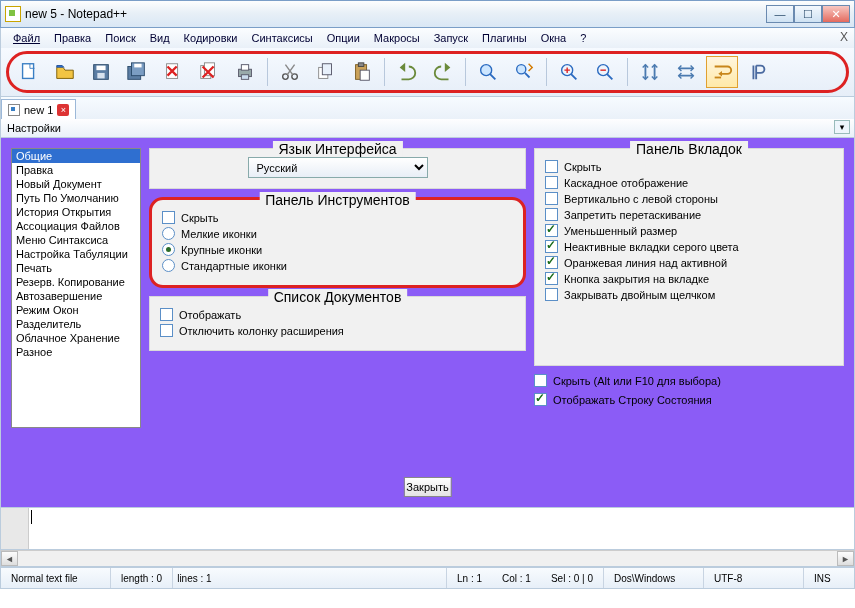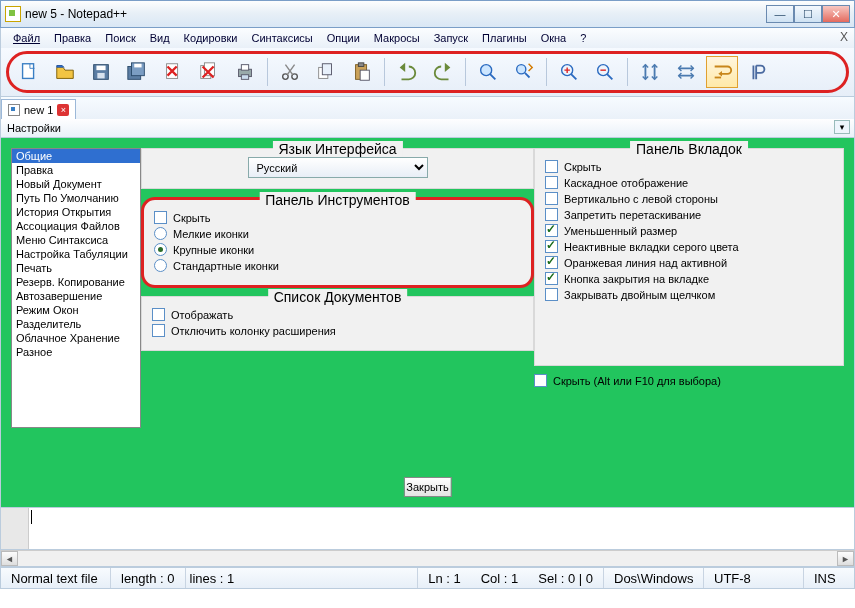--- a/index.html
+++ b/index.html
@@ -27,21 +27,21 @@
 
 .tabbar { height:22px; background:linear-gradient(#f7fbff,#eaf1f9); border-left:1px solid #bcd; border-right:1px solid #bcd; display:flex; align-items:end; gap:2px; }
 .filetab { height:20px; background:#fff; border:1px solid #9cb8d8; border-bottom:none; padding:2px 6px; display:flex; align-items:center; gap:4px; font-size:11px; }
 .filetab .ficon{width:12px;height:12px;display:inline-block;background:#fff;border:1px solid #888;position:relative}
 .filetab .ficon::after{content:"";position:absolute;left:2px;top:2px;width:4px;height:4px;background:#3a7fc4}
 .filetab .closex { width:12px; height:12px; background:#d33; color:#fff; font-size:9px; display:flex; align-items:center; justify-content:center; border-radius:2px;}
 
 .dialog-titlebar { height:19px; background:linear-gradient(#fefeff,#e9f1f9); border:1px solid #bcd; border-top:none; display:flex; align-items:center; padding:0 6px; position:relative; }
 .dialog-titlebar .dmin { position:absolute; right:4px; top:1px; width:16px; height:14px; border:1px solid #9bb; background:#eef5fc; font-size:9px; display:flex;align-items:center;justify-content:center;}
 
-.dialog-body { border:1px solid #bcd; border-top:none; background:#22c55e; height:370px; padding:10px; position:relative; display:flex; }
+.dialog-body { border:1px solid #bcd; border-top:none; background:#8b5cf6; height:370px; padding:10px; position:relative; display:flex; gap:8px; }
 
 .listbox { width:130px; height:280px; background:#fff; border:1px solid #888; overflow:hidden; }
 .listbox .litem { padding:1px 4px; white-space:nowrap; color:#000; }
 .listbox .litem.sel { background:#2f6fd0; color:#fff; }
 
 .centercol { flex:1; position:relative; }
 .group { border:1px solid #d9d9d9; background:#f1f1f1; padding:8px 10px 10px; margin-bottom:8px; position:relative; }
 .group-title { position:absolute; top:-8px; left:50%; transform:translateX(-50%); background:#f1f1f1; padding:0 6px; font-size:14px; }
 .group.hl { border:3px solid #d22; border-radius:14px; }
 
@@ -58,21 +58,21 @@
 
 .closebtn { position:absolute; bottom:10px; left:50%; transform:translateX(-50%); padding:3px 2px; border:1px solid #888; background:linear-gradient(#fefefe,#e4e4e4); font-size:11px; }
 
 .editor-area { height:42px; border:1px solid #bcd; border-top:none; background:#fff; position:relative; }
 .editor-area .gutter{position:absolute;left:0;top:0;width:28px;height:100%;background:#e8e8e8;border-right:1px solid #ccc}
 .editor-area .caret{position:absolute;left:30px;top:2px;width:1px;height:14px;background:#000}
 .scrollbar-h { height:17px; border:1px solid #bcd; border-top:1px solid #ccc; background:#f0f0f0; position:relative;}
 .scrollbar-h .arrow{position:absolute;top:0;width:17px;height:15px;background:linear-gradient(#fdfdfd,#dedede);border:1px solid #bbb;font-size:9px;display:flex;align-items:center;justify-content:center;color:#555}
 .scrollbar-h .arrow.l{left:0}.scrollbar-h .arrow.r{right:0}
 
-.statusbar { height:22px; border:1px solid #bcd; border-top:1px solid #bcd; background:linear-gradient(#f8fbfe,#e7eff8); display:flex; align-items:center; font-size:13px;text-align:right; }
+.statusbar { height:22px; border:1px solid #bcd; border-top:1px solid #bcd; background:linear-gradient(#f8fbfe,#e7eff8); display:flex; align-items:center; font-size:10px;text-align:right; }
 .statusbar .cell { padding:0 10px; border-right:1px solid #c8d4e2; height:100%; display:flex; align-items:center; white-space:nowrap;}
 .statusbar .spacer{flex:1;border-right:1px solid #c8d4e2;height:100%}
 </style>
 </head>
 <body>
 
 <div class="titlebar">
   <span class="appicon"></span>
   <span class="title">new 5 - Notepad++</span>
   <div class="winbtns">
@@ -345,20 +345,24 @@
         </label>
       <label class="chk">
           <input type="checkbox" style="">
           <span>Закрывать двойным щелчком</span>
         </label>
     </div>
     <label class="chk" style="margin-top:6px">
         <input type="checkbox" style="">
         <span>Скрыть (Alt или F10 для выбора)</span>
       </label>
+    <label class="chk" style="margin-top:6px">
+        <input type="checkbox" checked="" style="">
+        <span>Отображать Строку Состояния</span>
+      </label>
   </div>
 
   <button class="closebtn">Закрыть</button>
 </div>
 
 <div class="editor-area">
   <div class="gutter"></div>
   <div class="caret"></div>
 </div>
 <div class="scrollbar-h">

